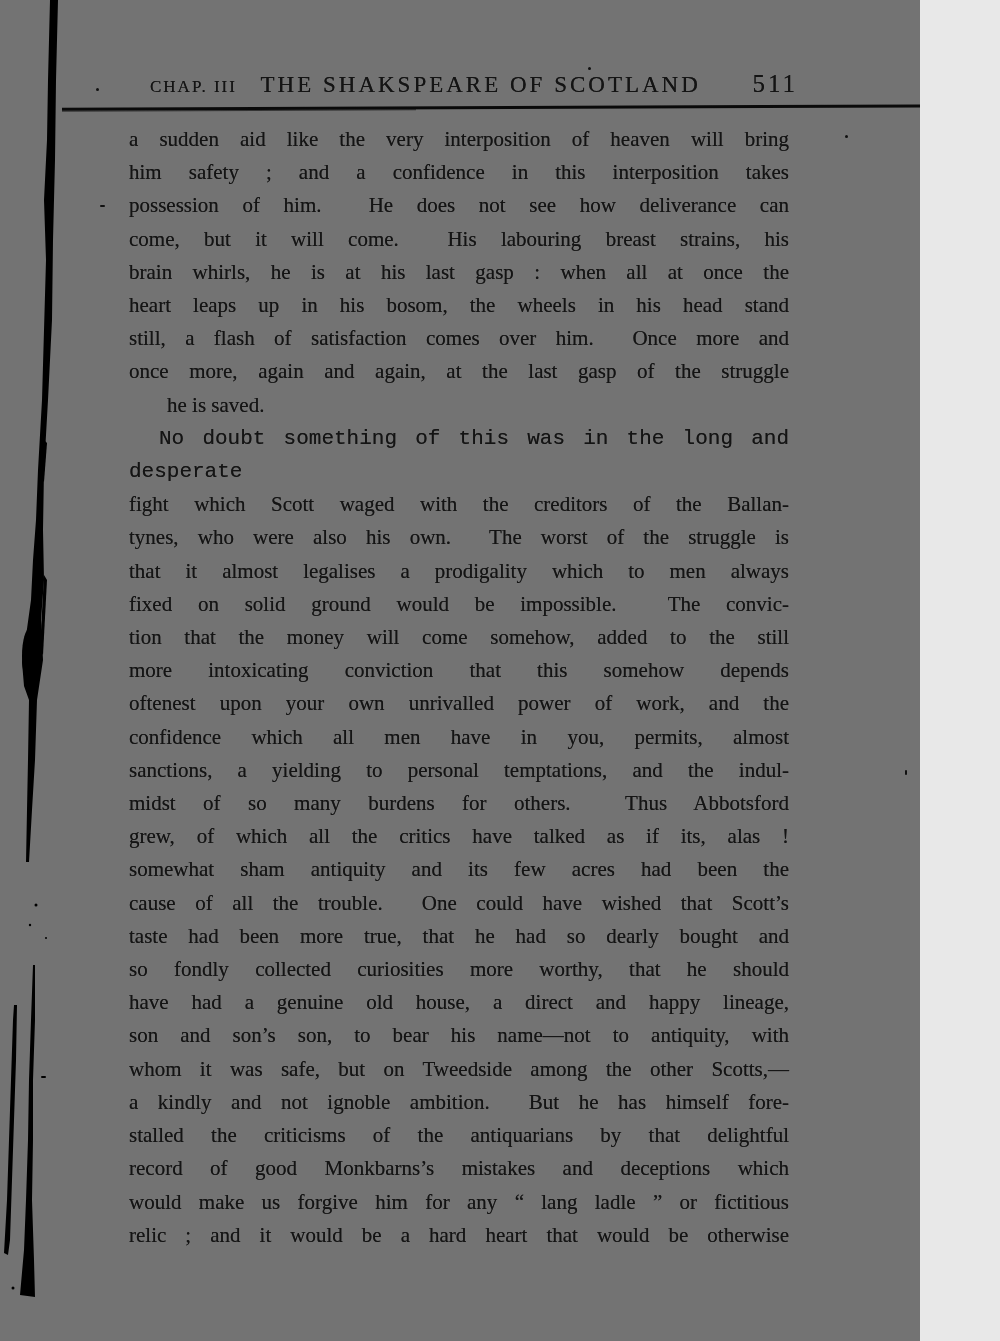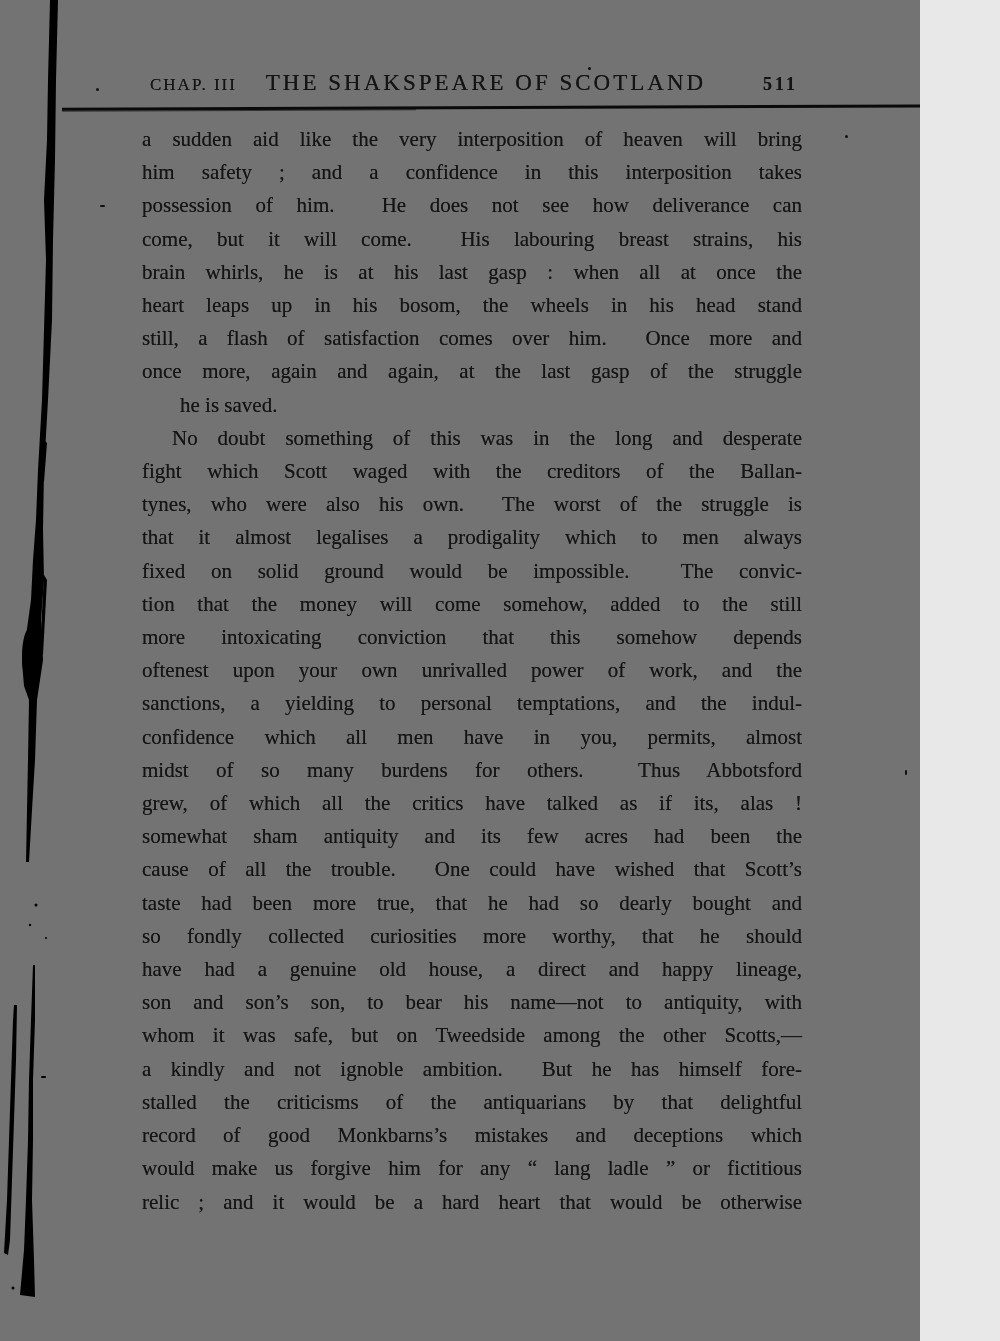--- a/index.html
+++ b/index.html
@@ -20,43 +20,43 @@
   .chap {
     font-size:17px; letter-spacing:2px; padding-left:8px;
     text-shadow:0 0 0.5px rgba(0,0,0,.65);
   }
   .running-title {
     font-size:23px; letter-spacing:3px;
     text-shadow:0 0 0.6px rgba(0,0,0,.7);
     transform:translateX(-14px);
   }
   .pagenum {
-    font-size:18px; letter-spacing:3px; padding-right:6px;
-    font-weight:bold; text-shadow:0 0 0.5px rgba(0,0,0,.6);
+    font-size:25px; letter-spacing:3px; padding-right:6px;
+    font-weight:normal; text-shadow:0 0 0.5px rgba(0,0,0,.6);
   }
 
   
   .rule {
     position:absolute; top:106px; left:62px; width:884px; height:2.6px;
     background:#0a0a0a; transform:rotate(-0.22deg);
   }
   .rule::after {
     content:""; position:absolute; left:0; top:2.6px; width:40%; height:1px;
     background:rgba(0,0,0,.55);
   }
 
   
   .body {
-    position:absolute; top:123px; left:142px; width:660px;
+    position:absolute; top:123px; left:129px; width:660px;
     font-size:21px; line-height:33.2px;
     text-shadow:0 0 0.5px rgba(0,0,0,.55);
   }
   .line { text-align:justify; text-align-last:justify; }
   .line.short { text-align-last:left;margin-left:38px; }
-  .line.indent { text-indent:30px; }
+  .line.indent { text-indent:30px;font-family:Liberation Mono, monospace; }
 
   
   .left-artifact { position:absolute; top:0; left:0; }
   .right-line {
     position:absolute; top:34px; left:973px; width:2.5px; height:796px;
     background:#000; transform:rotate(0.12deg); border-radius:2px;
   }
   .right-line-tail-1 { position:absolute; top:848px; left:971px; width:2px; height:10px; background:#000; }
   .right-line-tail-2 { position:absolute; top:878px; left:969px; width:2px; height:6px; background:#000; }
   .speck { position:absolute; background:#111; border-radius:50%; }
@@ -121,22 +121,22 @@
       </div>
       <div class="paragraph">
         <div class="line indent">No doubt something of this was in the long and desperate</div>
         <div class="line">fight which Scott waged with the creditors of the Ballan-</div>
         <div class="line">tynes, who were also his own.&nbsp; The worst of the struggle is</div>
         <div class="line">that it almost legalises a prodigality which to men always</div>
         <div class="line">fixed on solid ground would be impossible.&nbsp; The convic-</div>
         <div class="line">tion that the money will come somehow, added to the still</div>
         <div class="line">more intoxicating conviction that this somehow depends</div>
         <div class="line">oftenest upon your own unrivalled power of work, and the</div>
+        <div class="line">confidence which all men have in you, permits, almost</div>
         <div class="line">sanctions, a yielding to personal temptations, and the indul-</div>
-        <div class="line">confidence which all men have in you, permits, almost</div>
         <div class="line">midst of so many burdens for others.&nbsp; Thus Abbotsford</div>
         <div class="line">grew, of which all the critics have talked as if its, alas&nbsp;!</div>
         <div class="line">somewhat sham antiquity and its few acres had been the</div>
         <div class="line">cause of all the trouble.&nbsp; One could have wished that Scott’s</div>
         <div class="line">taste had been more true, that he had so dearly bought and</div>
         <div class="line">so fondly collected curiosities more worthy, that he should</div>
         <div class="line">have had a genuine old house, a direct and happy lineage,</div>
         <div class="line">son and son’s son, to bear his name—not to antiquity, with</div>
         <div class="line">whom it was safe, but on Tweedside among the other Scotts,—</div>
         <div class="line">a kindly and not ignoble ambition.&nbsp; But he has himself fore-</div>

